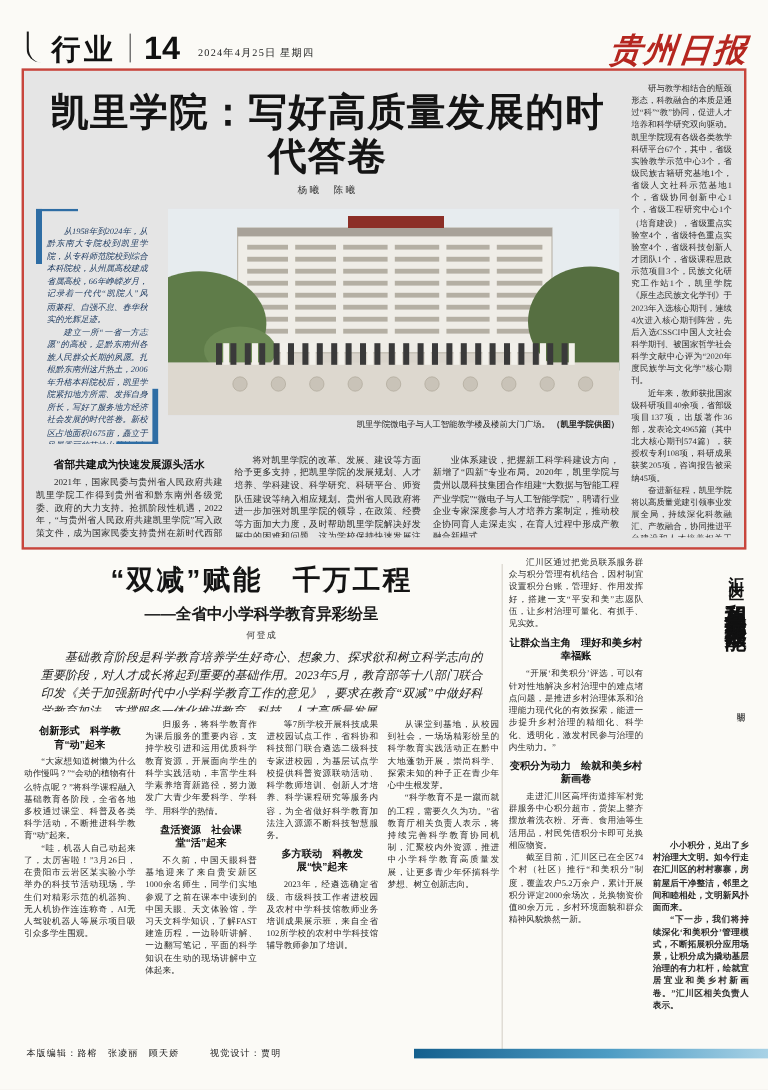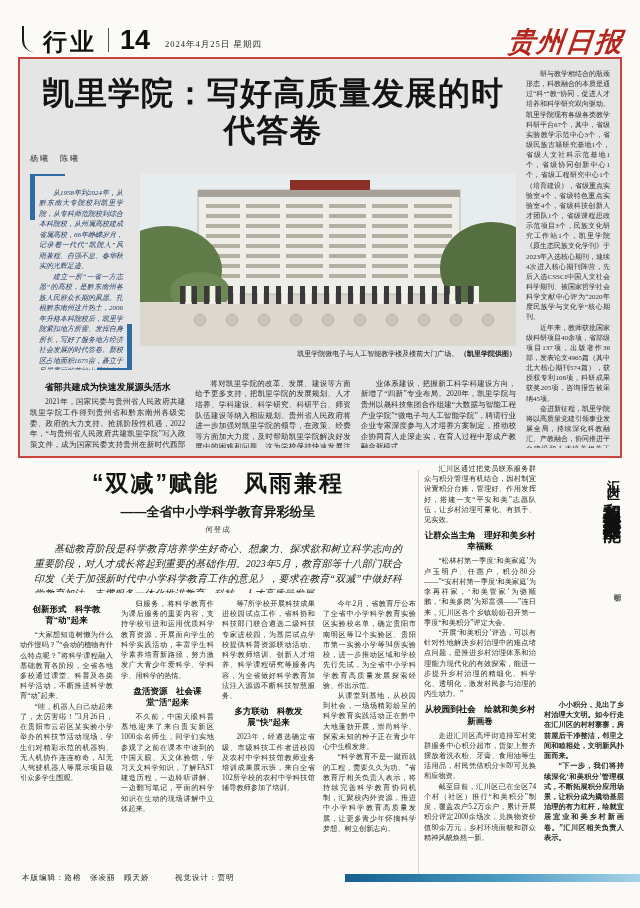--- a/index.html
+++ b/index.html
@@ -13,21 +13,21 @@
   .sec-label{font-family:"Liberation Sans",sans-serif;font-size:24px;font-weight:bold;letter-spacing:3px;color:#111;line-height:1;}
   .vline{width:1px;height:24px;background:#555;margin:0 4px 2px 4px;}
   .pageno{font-family:"Liberation Sans",sans-serif;font-size:27px;font-weight:bold;color:#111;line-height:1;}
   .dateline{font-size:8.5px;color:#222;margin:0 16px 3px 8px;letter-spacing:1px;}
   .masthead{position:absolute;right:0;top:-2px;font-family:"DejaVu Serif",serif;font-style:italic;font-weight:bold;font-size:27px;color:#b5261f;transform:skewX(-6deg);letter-spacing:2px;}
 
   
   .redbox{position:absolute;top:57px;left:18px;width:604px;height:401px;border:2px solid #c8453c;background:#e5e5e5;padding:8px 10px;box-sizing:border-box;display:flex;gap:10px;}
   .main-left{width:486px;display:flex;flex-direction:column;}
   .m-title{font-family:"Liberation Sans",sans-serif;font-size:32px;font-weight:bold;color:#141414;text-align:center;letter-spacing:1px;margin:8px 0 4px 0;line-height:1.15;}
-  .m-byline{font-size:8px;color:#333;letter-spacing:2px;margin-bottom:6px;}
+  .m-byline{text-align:center;font-size:8px;color:#333;letter-spacing:2px;margin-bottom:6px;}
   .content-row{display:flex;gap:8px;}
   .intro-box{position:relative;width:102px;height:196px;margin-top:4px;padding:14px 9px;box-sizing:border-box;overflow:hidden;}
   .intro-box::before{content:"";position:absolute;left:0;top:0;width:30px;height:44px;border-left:5px solid #2e6da4;border-top:2px solid #2e6da4;}
   .intro-box::after{content:"";position:absolute;right:0;bottom:0;width:30px;height:44px;border-right:5px solid #2e6da4;border-bottom:2px solid #2e6da4;}
   .intro-box .para{font-size:7px;line-height:1.5;font-style:italic;color:#17355c;text-indent:2em;text-align:justify;}
   .photo-wrap{flex:1;margin-top:4px;}
   .photo{width:376px;height:172px;display:block;background:#dfe5e8;}
   .caption{font-size:7px;color:#222;text-align:right;margin-top:3px;}
   .caption b{font-weight:bold;}
   .cols-row{display:flex;gap:10px;margin-top:9px;height:114px;overflow:hidden;}
@@ -206,21 +206,21 @@
       </div>
     </div>
     <div class="side-col">
         <p class="para">研与教学相结合的瓶颈形态，科教融合的本质是通过“科”“教”协同，促进人才培养和科学研究双向驱动。凯里学院现有各级各类教学科研平台67个，其中，省级实验教学示范中心3个，省级民族古籍研究基地1个，省级人文社科示范基地1个，省级协同创新中心1个，省级工程研究中心1个（培育建设），省级重点实验室4个，省级特色重点实验室4个，省级科技创新人才团队1个，省级课程思政示范项目3个，民族文化研究工作站1个，凯里学院《原生态民族文化学刊》于2023年入选核心期刊，連续4次进入核心期刊阵营，先后入选CSSCI中国人文社会科学期刊、被国家哲学社会科学文献中心评为“2020年度民族学与文化学”核心期刊。</p>
         <p class="para">近年来，教师获批国家级科研项目40余项，省部级项目137项，出版著作36部，发表论文4965篇（其中北大核心期刊574篇），获授权专利108项，科研成果获奖205项，咨询报告被采纳45项。</p>
         <p class="para">奋进新征程，凯里学院将以高质量党建引领事业发展全局，持续深化科教融汇、产教融合，协同推进平台建设和人才培养相关工作，加快建设特色鲜明的高水平应用型大学，奋力谱写新时代高质量发展的崭新篇章。</p>
       </div>
   </div>
 
   <div class="sci">
-    <div class="s-title">“双减”赋能　风雨兼程</div>
+    <div class="s-title">“双减”赋能　千万工程</div>
     <div class="s-sub">——全省中小学科学教育异彩纷呈</div>
     <div class="s-byline">何登成</div>
     <div class="s-intro">
         <p class="para">基础教育阶段是科学教育培养学生好奇心、想象力、探求欲和树立科学志向的重要阶段，对人才成长将起到重要的基础作用。2023年5月，教育部等十八部门联合印发《关于加强新时代中小学科学教育工作的意见》，要求在教育“双减”中做好科学教育加法，支撑服务一体化推进教育、科技、人才高质量发展。</p>
         <p class="para">2023年9月，贵州省教育厅等十三部门联合出台《关于进一步做好义务教育“双减”视域下科学教育加法的实施方案》，推动科学教育加法落地落实。连日来，记者走进全省多地中小学校园，各地各校联动社会资源，一幅幅广泛开展科学教育探索实践、基地及中小学科学教育形式丰富、异彩纷呈的生动图景铺展开来——</p>
       </div>
     <div class="s-cols">
       <div class="scol">
         <div class="col-head">创新形式　科学教育“动”起来</div>
         <div>
@@ -240,40 +240,38 @@
       <div class="scol">
         <div>
             <p class="para">等7所学校开展科技成果进校园试点工作，省科协和科技部门联合遴选二级科技专家进校园，为基层试点学校提供科普资源联动活动、科学教师培训、创新人才培养、科学课程研究等服务内容，为全省做好科学教育加法注入源源不断科技智慧服务。</p>
           </div>
         <div class="col-head">多方联动　科教发展“快”起来</div>
         <div>
             <p class="para">2023年，经遴选确定省级、市级科技工作者进校园及农村中学科技馆教师业务培训成果展示班，来自全省102所学校的农村中学科技馆辅导教师参加了培训。</p>
           </div>
       </div>
       <div class="scol">
-          <p class="para">今年2月，省教育厅公布了全省中小学科学教育实验区实验校名单，确定贵阳市南明区等12个实验区、贵阳市第一实验小学等94所实验校，进一步推动区域和学校先行先试，为全省中小学科学教育高质量发展探索经验、作出示范。</p>
           <p class="para">从课堂到基地，从校园到社会，一场场精彩纷呈的科学教育实践活动正在黔中大地蓬勃开展，崇尚科学、探索未知的种子正在青少年心中生根发芽。</p>
           <p class="para">“科学教育不是一蹴而就的工程，需要久久为功。”省教育厅相关负责人表示，将持续完善科学教育协同机制，汇聚校内外资源，推进中小学科学教育高质量发展，让更多青少年怀揣科学梦想、树立创新志向。</p>
         </div>
     </div>
   </div>
 
   <div class="divider"></div>
 
   <div class="hc">
     <div class="hc-body">
       <div>
           <p class="para">汇川区通过把党员联系服务群众与积分管理有机结合，因村制宜设置积分台账，管理好、作用发挥好，搭建一支“平安和美”志愿队伍，让乡村治理可量化、有抓手、见实效。</p>
         </div>
       <div class="col-head">让群众当主角　理好和美乡村幸福账</div>
       <div>
-          <p class="para">“松林村第一季度‘和美家庭’为卢玉明户、任惠户，积分80分——”“安村村第一季度‘和美家庭’为李再祥家，‘和美管家’为骆顺鹏，‘和美多岗’为郑富强——”连日来，汇川区各个乡镇纷纷召开第一季度“和美积分”评定大会。</p>
           <p class="para">“开展‘和美积分’评选，可以有针对性地解决乡村治理中的难点堵点问题，是推进乡村治理体系和治理能力现代化的有效探索，能进一步提升乡村治理的精细化、科学化、透明化，激发村民参与治理的内生动力。”</p>
         </div>
-      <div class="col-head">从校园到社会　绘就和美乡村新画卷</div>
+      <div class="col-head">变积分为动力　绘就和美乡村新画卷</div>
       <div>
           <p class="para">走进汇川区高坪街道排军村党群服务中心积分超市，货架上整齐摆放着洗衣粉、牙膏、食用油等生活用品，村民凭借积分卡即可兑换相应物资。</p>
           <p class="para">截至目前，汇川区已在全区74个村（社区）推行“和美积分”制度，覆盖农户5.2万余户，累计开展积分评定2000余场次，兑换物资价值80余万元，乡村环境面貌和群众精神风貌焕然一新。</p>
         </div>
     </div>
     <div class="hc-right">
       <div class="vtitle-block">
         <span class="v-region">汇川区</span>
         <span class="v-title">和美积分提升基层治理效能</span>
         <span class="v-byline">黎明</span>

